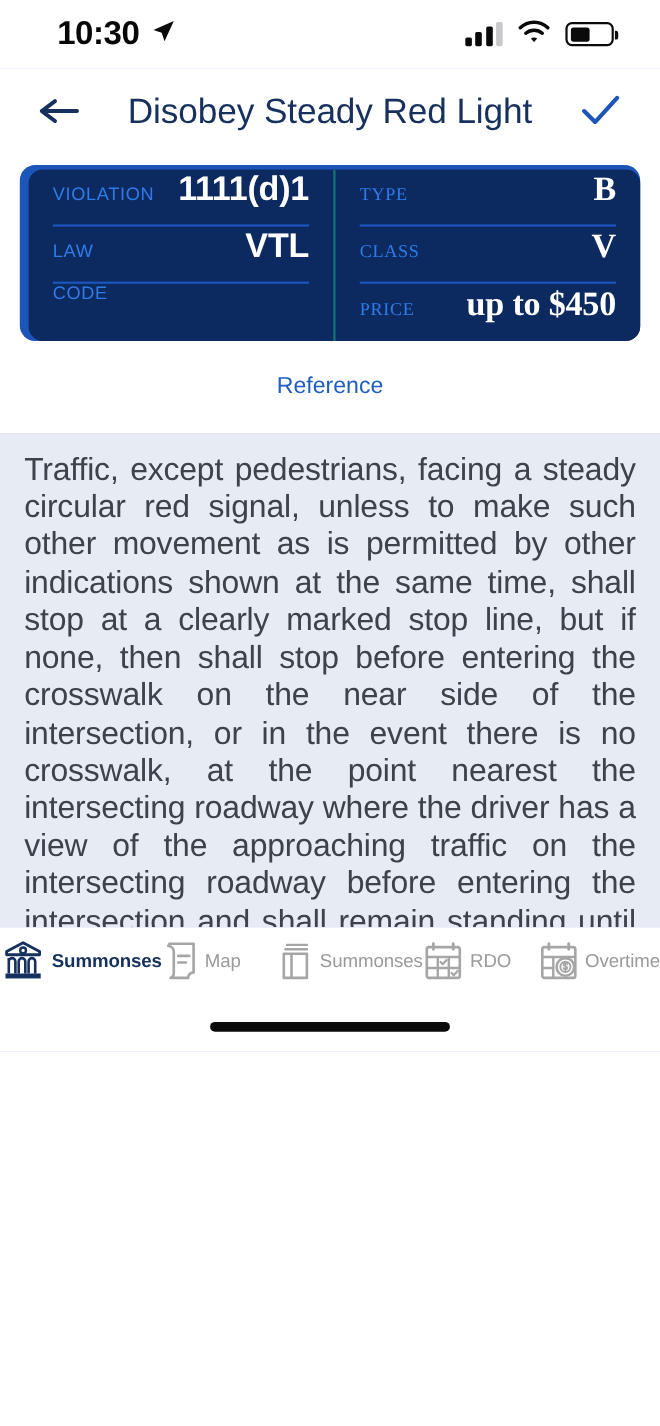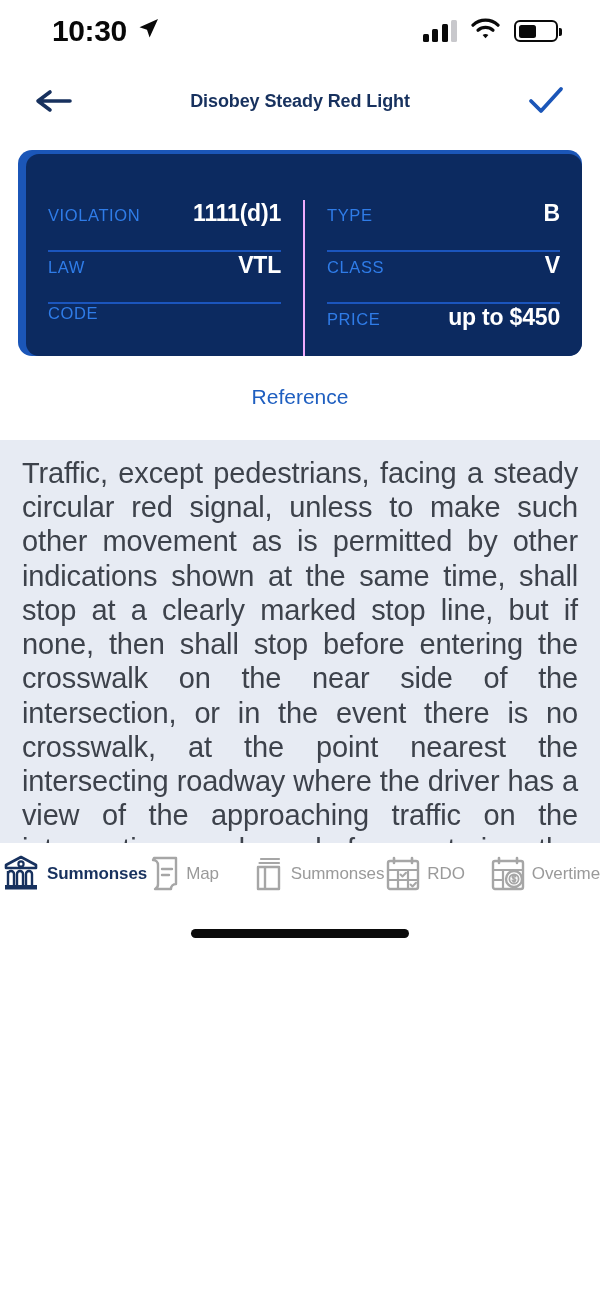--- a/index.html
+++ b/index.html
@@ -37,43 +37,43 @@
   .battery-fill { height:13px; background:#0a0a0a; border-radius:2.5px; margin-left:2.5px; }
 
   
   .navbar {
     height:78px; flex:0 0 78px; background:#ffffff;
     display:flex; align-items:center; padding:0 26px; position:relative;
   }
   .nav-btn { width:56px; height:56px; display:flex; align-items:center; justify-content:center; cursor:pointer; }
   .nav-title {
     position:absolute; left:0; right:0; text-align:center;
-    font-size:18px; font-weight:700; color:#17315e; letter-spacing:-0.1px;
+    font-size:32px; font-weight:400; color:#17315e; letter-spacing:-0.1px;
     pointer-events:none;
   }
   .nav-spacer { flex:1; }
 
   
   .card-wrap { background:#ffffff; padding:10px 18px 0 18px; flex:0 0 auto; }
   .card-outer {
     background:#1b56b8; border-radius:14px; padding:4px 0 0 8px;
   }
   .card-inner {
     background:#0c2a60; border-radius:13px;
     display:flex; padding:0; overflow:hidden;
   }
-  .card-col { flex:1; padding:0 22px;margin-top:46px; }
-  .card-col.right { border-left:2px solid #f0abfc; }
+  .card-col { flex:1; padding:0 22px; }
+  .card-col.right { border-left:2px solid #0f766e;font-family:Liberation Serif, serif; }
   .card-row {
     display:flex; align-items:baseline; justify-content:space-between;
     height:52px; border-bottom:2px solid #1b55bd;
   }
   .card-row.last { border-bottom:none; }
   .card-label { font-size:16.5px; color:#2f7ce8; letter-spacing:0.6px; font-weight:400; }
-  .card-value { font-size:23px; color:#ffffff; font-weight:700; letter-spacing:-0.2px; }
+  .card-value { font-size:31px; color:#ffffff; font-weight:700; letter-spacing:-0.2px; }
 
   
   .tabs-wrap { background:#ffffff; padding:14px 18px 16px 18px; flex:0 0 auto; }
   .tabs { display:flex; background:#ffffff; border-radius:10px; overflow:hidden; }
   .tab {
     flex:1; height:54px; display:flex; align-items:center; justify-content:center;
     font-size:21px; font-weight:700; cursor:pointer;
   }
   .tab.inactive { color:#1f5fc0; background:#ffffff; font-weight:400; }
   .tab.active { color:#ffffff; background:#1b56b8; border-radius:10px; }

